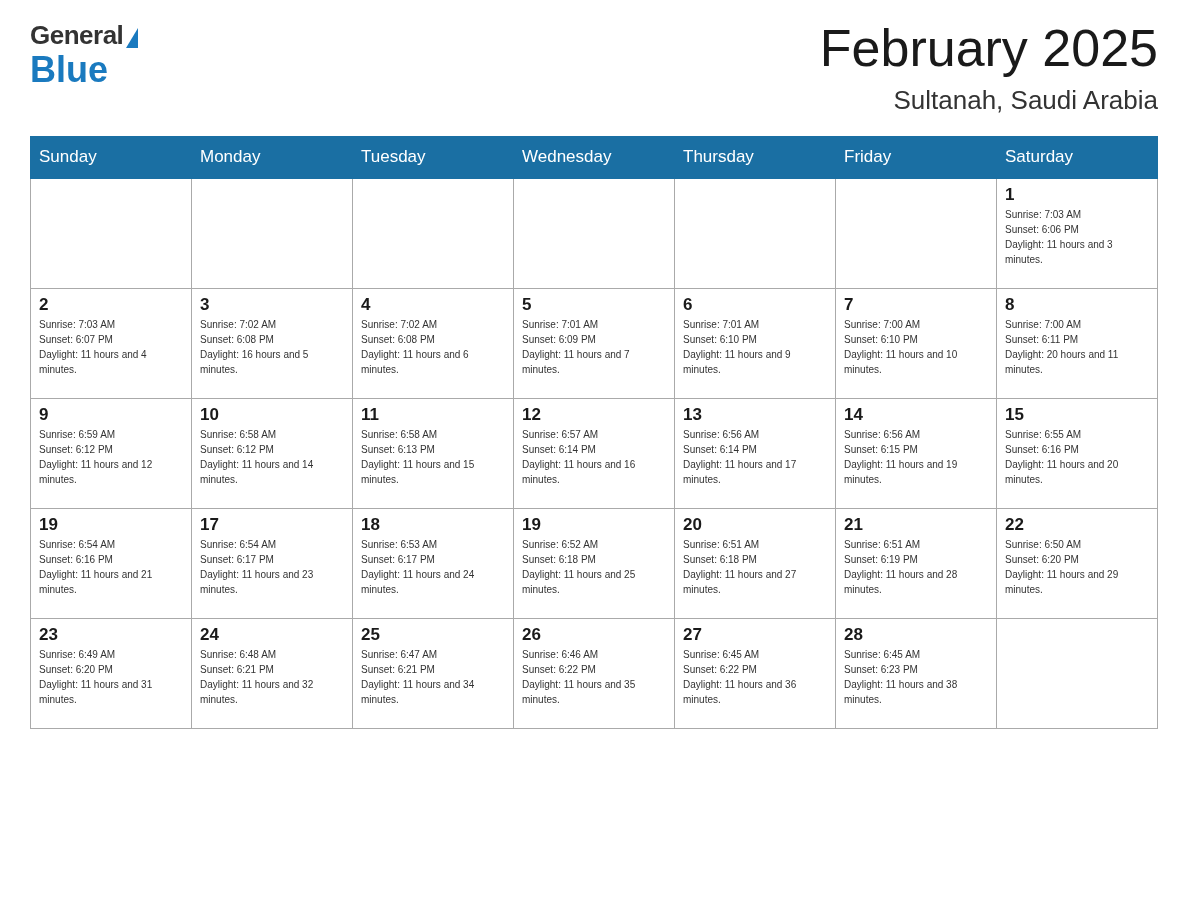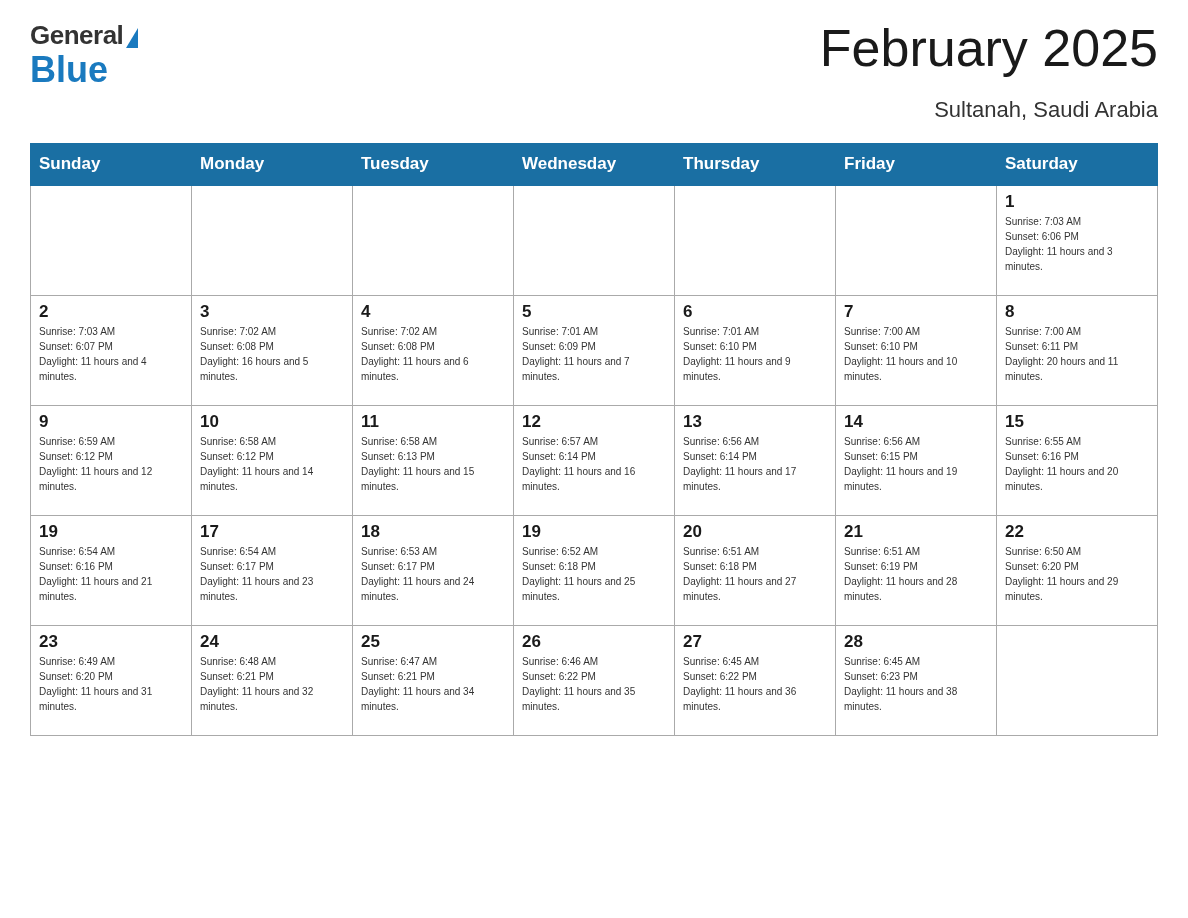--- a/index.html
+++ b/index.html
@@ -49,34 +49,34 @@
     .title-block {
       text-align: right;
     }
     .month-title {
       font-size: 52px;
       font-weight: normal;
       color: #1a1a1a;
       line-height: 1.1;
     }
     .location {
-      font-size: 22px;
+      font-size: 26px;
       color: #333;
-      margin-top: 20px;
+      margin-top: 8px;
     }
     .calendar {
       width: 100%;
       border-collapse: collapse;
       border: 1px solid #aaa;
     }
     .calendar th {
       background-color: #1a6fa3;
       color: #fff;
       font-size: 17px;
-      font-weight: bold;
+      font-weight: normal;
       padding: 10px 8px;
       text-align: left;
       border: 1px solid #1a6fa3;
     }
     .calendar td {
       vertical-align: top;
       border: 1px solid #aaa;
       padding: 6px 8px;
       width: 14.28%;
       min-height: 110px;

